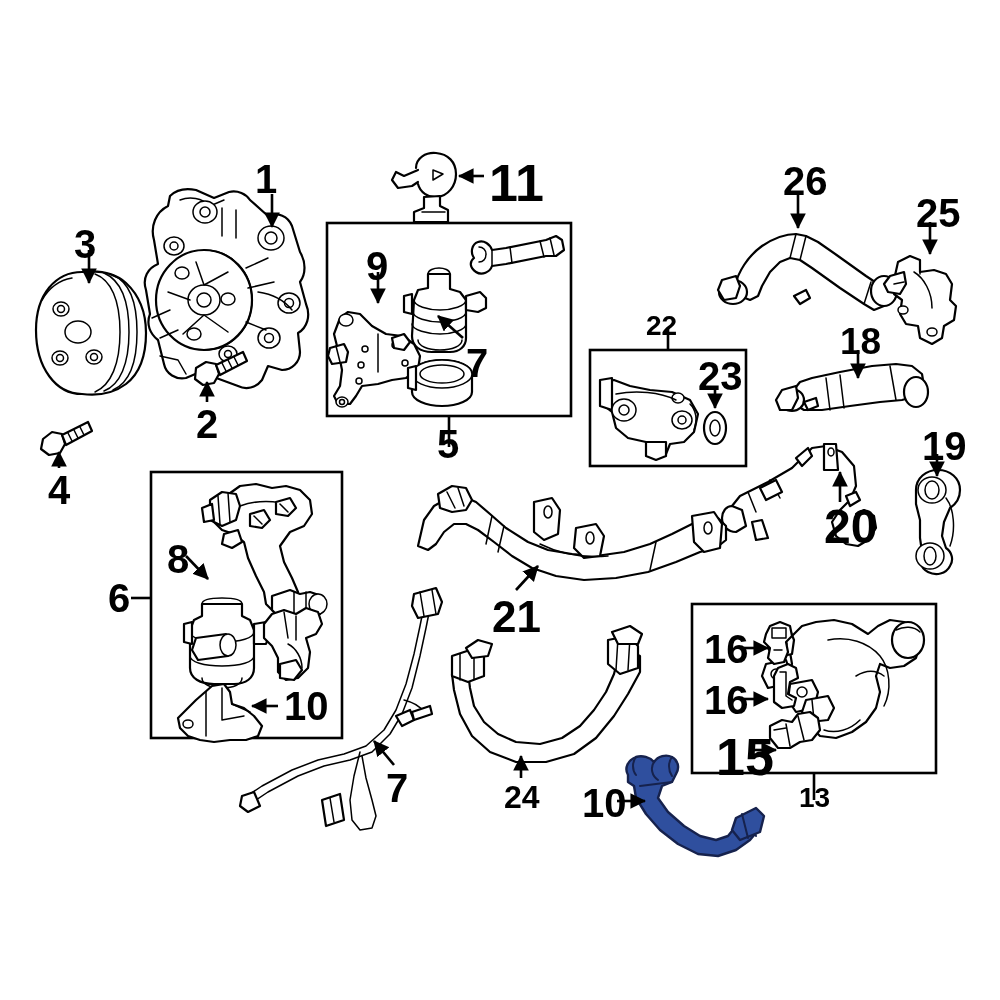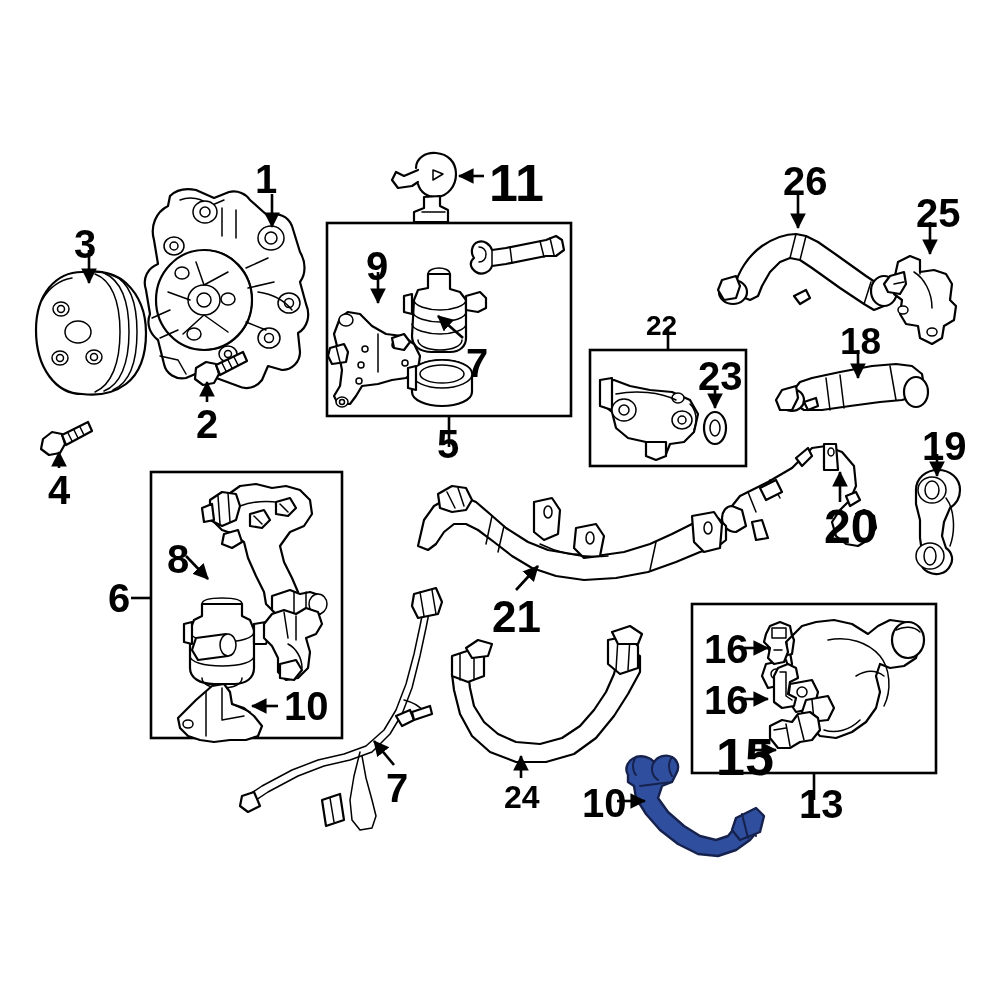--- a/index.html
+++ b/index.html
@@ -495,21 +495,21 @@
   <div class="callout-label" style="left:74px; top:224px; font-size:40px;">3</div>
   <div class="callout-label" style="left:48px; top:470px; font-size:40px;">4</div>
   <div class="callout-label" style="left:437px; top:424px; font-size:40px;">5</div>
   <div class="callout-label" style="left:108px; top:578px; font-size:40px;">6</div>
   <div class="callout-label" style="left:466px; top:343px; font-size:40px;">7</div>
   <div class="callout-label" style="left:167px; top:539px; font-size:40px;">8</div>
   <div class="callout-label" style="left:366px; top:246px; font-size:40px;">9</div>
   <div class="callout-label" style="left:284px; top:686px; font-size:40px;">10</div>
   <div class="callout-label" style="left:489px; top:157px; font-size:52px;">11</div>
   <div class="callout-label" style="left:386px; top:768px; font-size:40px;">7</div>
-  <div class="callout-label" style="left:799px; top:784px; font-size:40px;">13</div>
+  <div class="callout-label" style="left:799px; top:784px; font-size:28px;">13</div>
   <div class="callout-label" style="left:704px; top:629px; font-size:40px;">16</div>
   <div class="callout-label" style="left:716px; top:731px; font-size:52px;">15</div>
   <div class="callout-label" style="left:704px; top:680px; font-size:40px;">16</div>
   <div class="callout-label" style="left:582px; top:783px; font-size:40px;">10</div>
   <div class="callout-label" style="left:840px; top:323px; font-size:37px;">18</div>
   <div class="callout-label" style="left:922px; top:426px; font-size:40px;">19</div>
   <div class="callout-label" style="left:824px; top:503px; font-size:48px;">20</div>
   <div class="callout-label" style="left:492px; top:595px; font-size:44px;">21</div>
   <div class="callout-label" style="left:646px; top:312px; font-size:28px;">22</div>
   <div class="callout-label" style="left:698px; top:356px; font-size:40px;">23</div>

